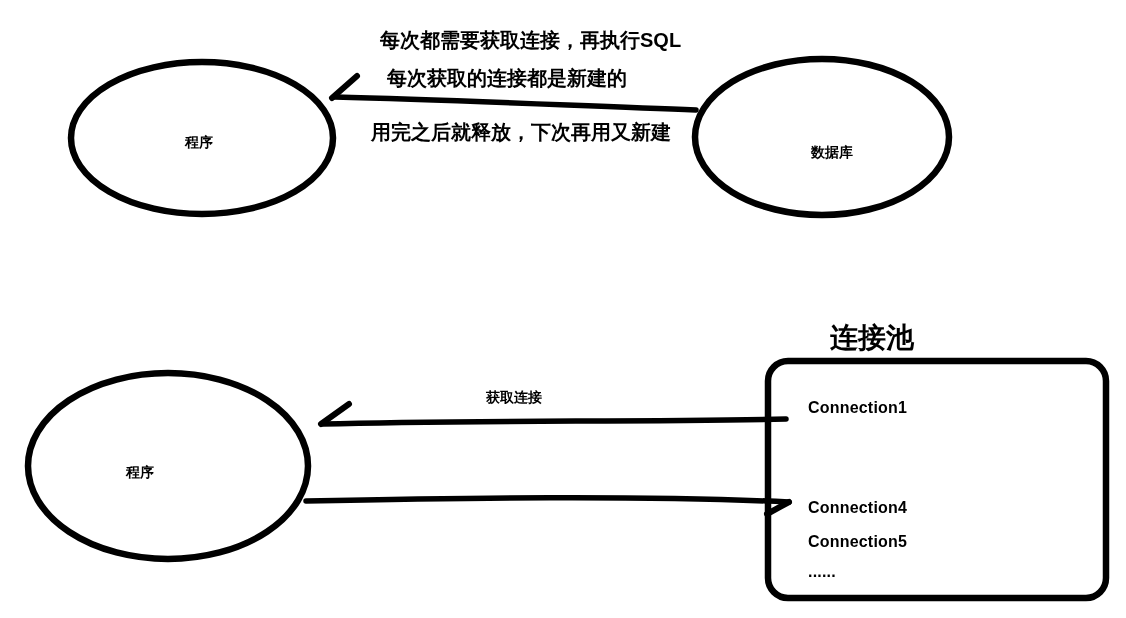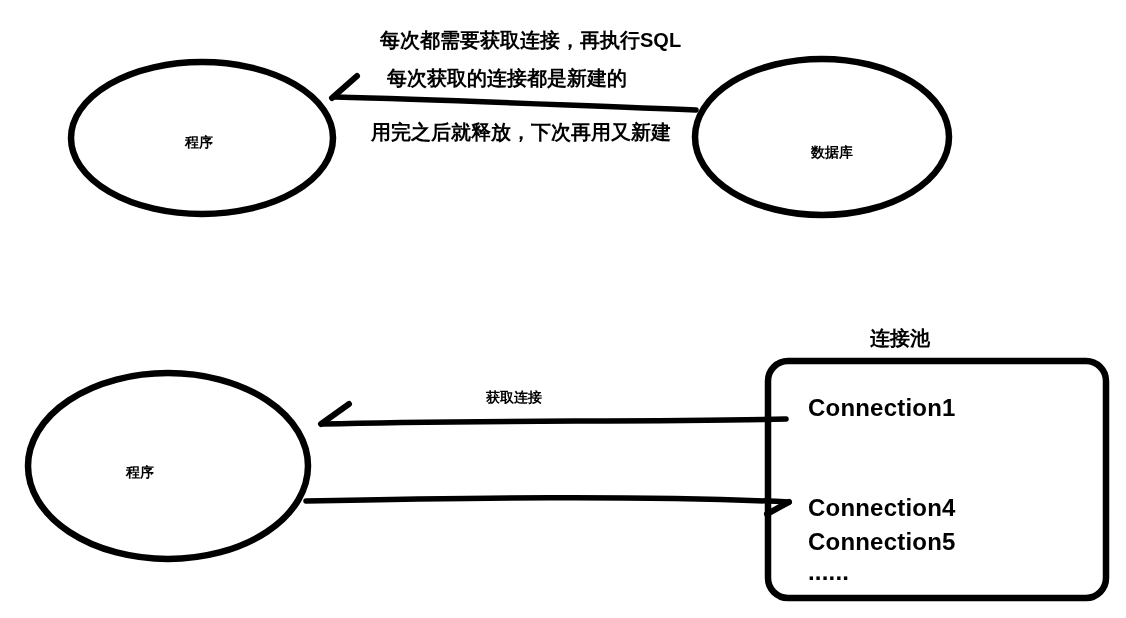--- a/index.html
+++ b/index.html
@@ -35,25 +35,24 @@
   }
   .node-label {
     font-size: 14px;
     transform: translate(-50%, -50%);
   }
   .arrow-label {
     font-size: 14px;
     transform: translate(-50%, -50%);
   }
   .pool-title {
-    font-size: 20px;
-    margin-left: 40px;
+    font-size: 28px;
   }
   .conn-item {
-    font-size: 24px;
+    font-size: 16px;
     letter-spacing: 0.2px;
   }
 </style>
 </head>
 <body>
 
 <div class="stage">
 
   <svg class="shapes" viewBox="0 0 1126 618" xmlns="http://www.w3.org/2000/svg">
 

